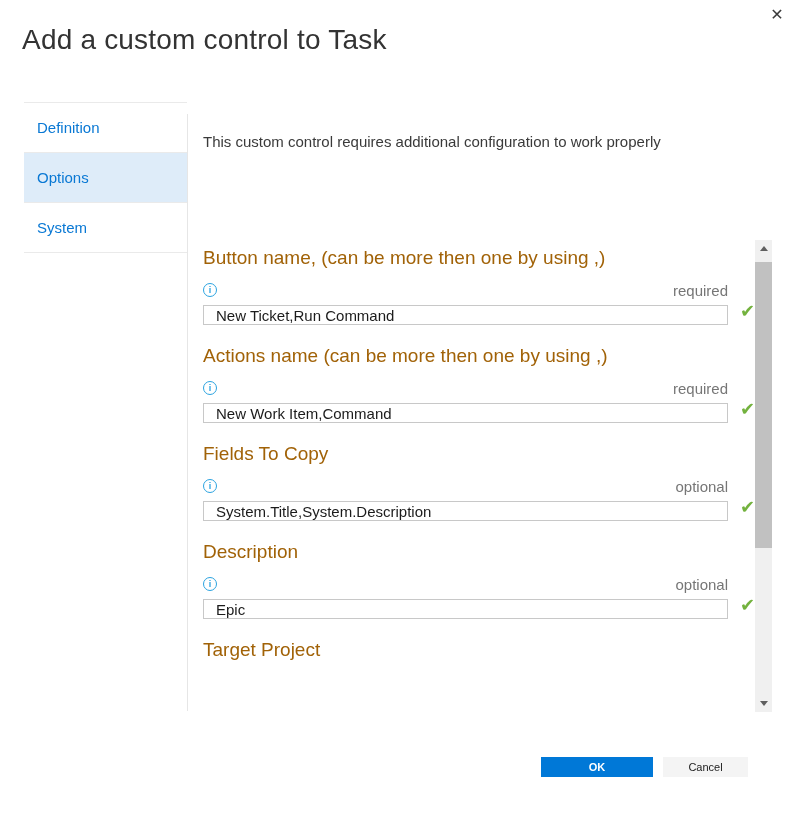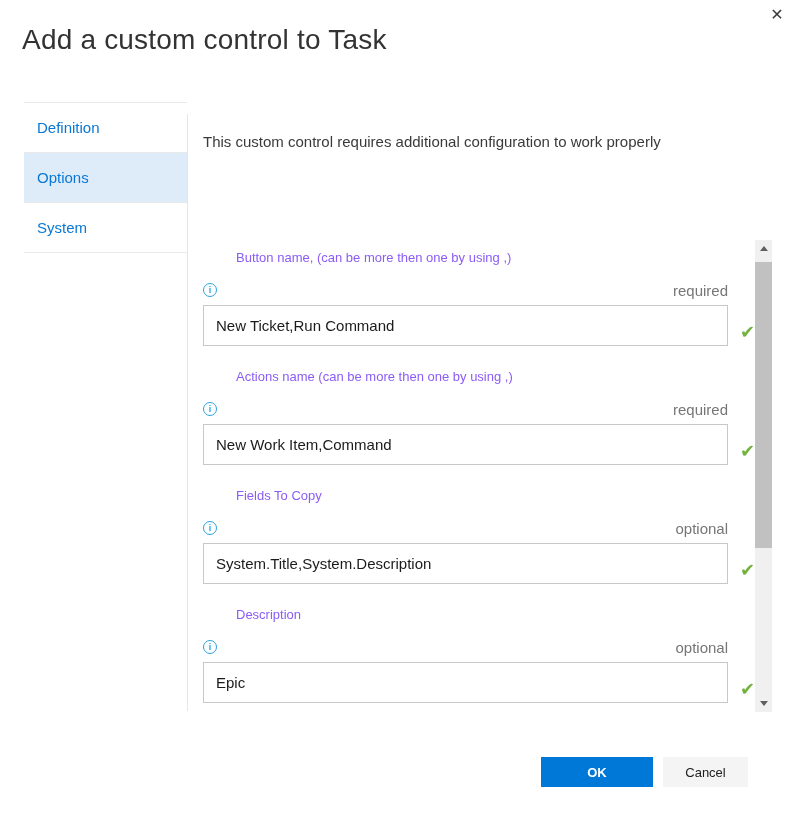--- a/index.html
+++ b/index.html
@@ -23,48 +23,48 @@
   .tab.selected { background:#deecf9; }
   .vline { left:187px; top:114px; width:1px; height:597px; background:#e6e6e6; }
 
   
   .description { left:203px; top:133px; font-size:15px; color:#3a3a3a; }
 
   
   .viewport { left:203px; top:240px; width:552px; height:472px; overflow:hidden; }
   .viewport-inner { padding-top:8px; }
   .field { position:relative; width:525px; margin-bottom:21px; }
-  .field-label { font-size:13px; line-height:20px; color:#8b5cf6;margin-left:33px; }
+  .field-label { font-size:19px; line-height:20px; color:#a16207; }
   .info-row { margin-top:14px; height:16px; display:flex; align-items:center;
     justify-content:space-between; }
   .info-icon { width:14px; height:14px; border-radius:50%; border:1.5px solid #2ba3e0;
     color:#2ba3e0; font-size:9px; font-weight:bold; display:flex; align-items:center;
     justify-content:center; cursor:pointer; font-style:normal; }
   .req-badge { font-size:15px; color:#767676; }
-  .field-input { margin-top:7px; width:525px; height:41px; border:1px solid #c8c8c8;
+  .field-input { margin-top:7px; width:525px; height:20px; border:1px solid #c8c8c8;
     padding:0 12px; font-size:15px; color:#1b1b1b; outline:none; background:#fff;
     font-family:"Liberation Sans", sans-serif; display:block; }
   .check { position:absolute; right:-27px; bottom:5px; font-family:"DejaVu Sans",sans-serif;
     font-size:18px; font-weight:bold; color:#73b23e; line-height:1; }
 
   
   .scrollbar { left:755px; top:240px; width:17px; height:472px; background:#f0f0f0; }
   .sb-arrow { position:absolute; left:0; width:17px; height:17px; display:flex;
     align-items:center; justify-content:center; cursor:pointer; }
   .sb-arrow.up { top:0; }
   .sb-arrow.down { bottom:0; }
   .tri-up { width:0; height:0; border-left:4px solid transparent;
     border-right:4px solid transparent; border-bottom:5px solid #5f5f5f; }
   .tri-down { width:0; height:0; border-left:4px solid transparent;
     border-right:4px solid transparent; border-top:5px solid #5f5f5f; }
   .sb-thumb { position:absolute; left:0; top:22px; width:17px; height:286px;
     background:#c1c1c1; cursor:grab; }
 
   
-  .btn { position:absolute; top:757px; height:30px; border:none; font-size:13px;
+  .btn { position:absolute; top:757px; height:20px; border:none; font-size:11px;
     font-family:"Liberation Sans", sans-serif; cursor:pointer; }
   .btn-ok { left:541px; width:112px; background:#0078d7; color:#ffffff; font-weight:bold; }
   .btn-cancel { left:663px; width:85px; background:#f4f4f4; color:#212121; }
 </style>
 </head>
 <body>
 
 <div class="abs close-btn">✕</div>
 
 <div class="abs dlg-title">Add a custom control to Task</div>

